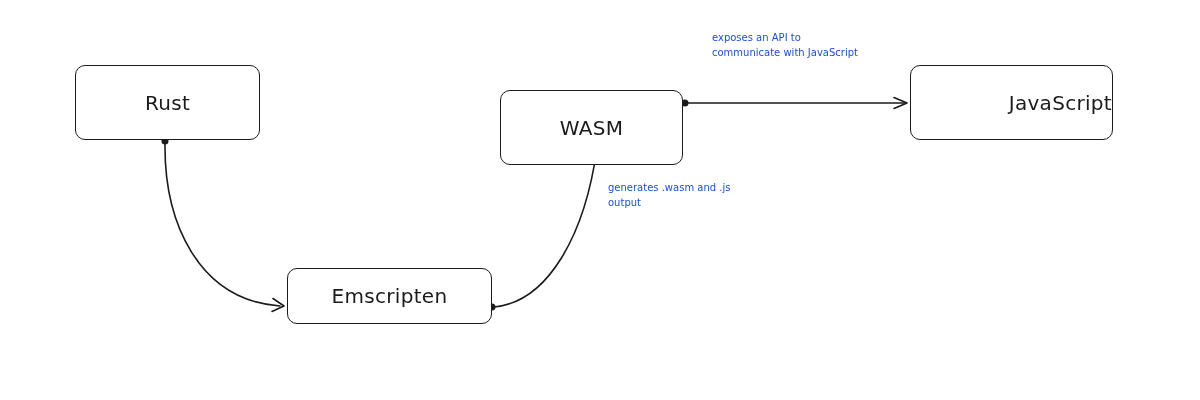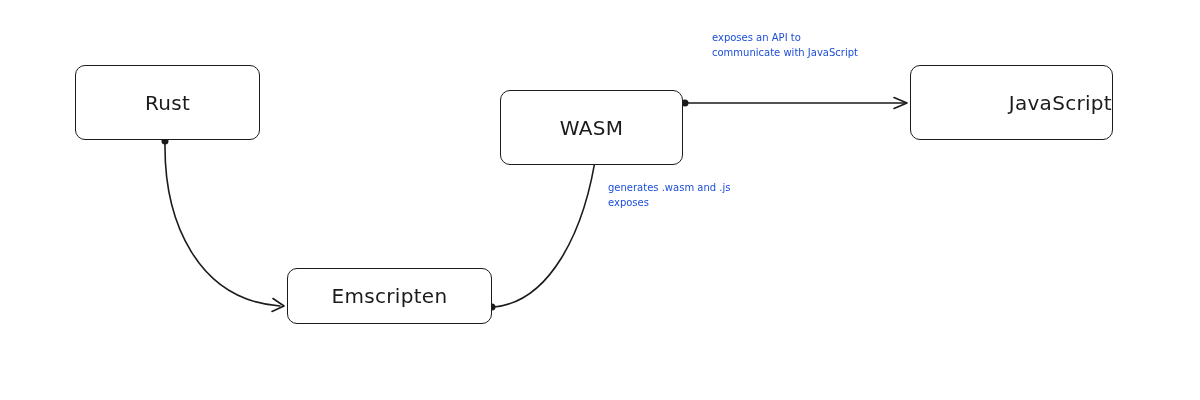--- a/index.html
+++ b/index.html
@@ -99,20 +99,20 @@
   <div class="node" id="node-javascript">
     <span>JavaScript</span>
   </div>
 
   <div class="node" id="node-emscripten">
     <span>Emscripten</span>
   </div>
 
 
   <div class="edge-label" id="label-emscripten-wasm">
-    <span>generates .wasm and .js exposes</span>
+    <span>generates .wasm and .js output</span>
   </div>
 
   <div class="edge-label" id="label-wasm-javascript">
     <span>exposes an API to communicate with JavaScript</span>
   </div>
 
 </div>
 
 </body></html>

